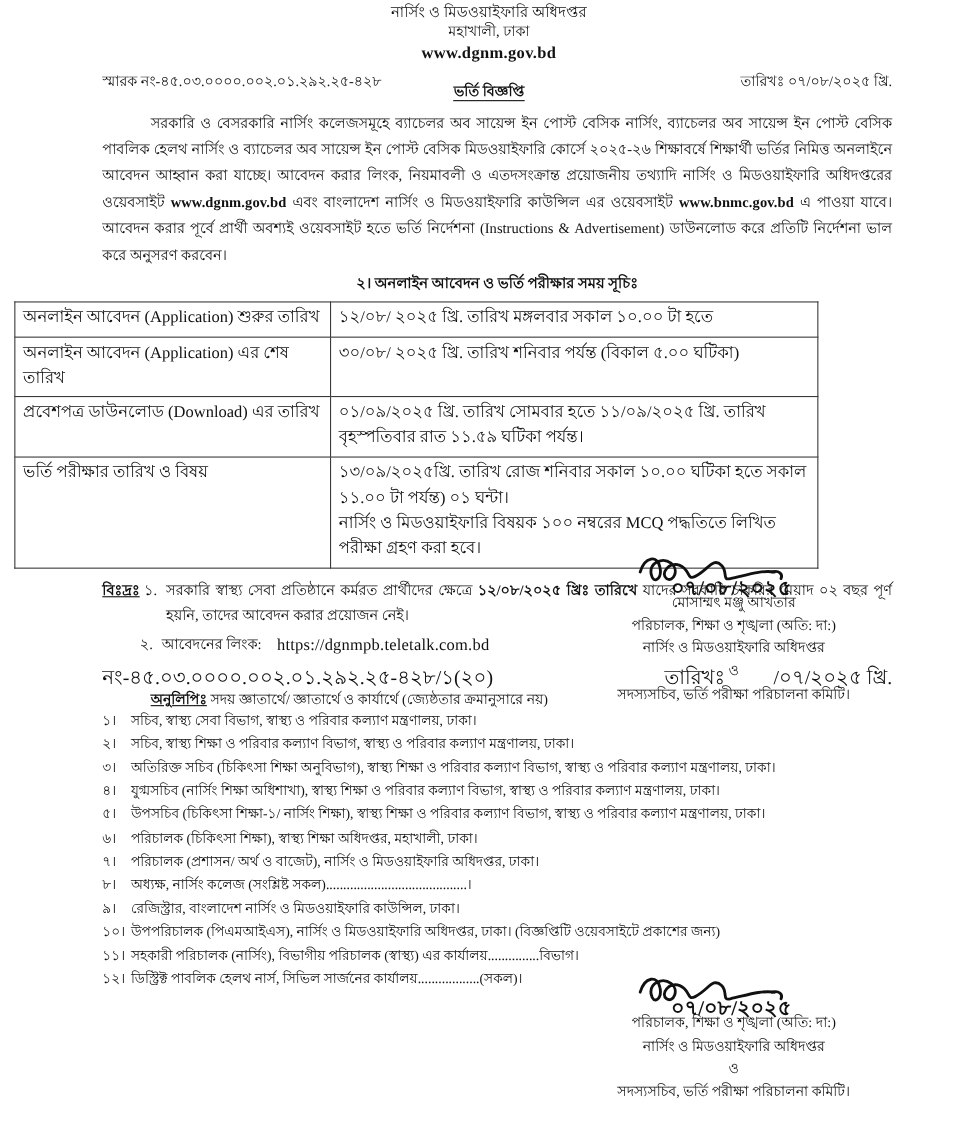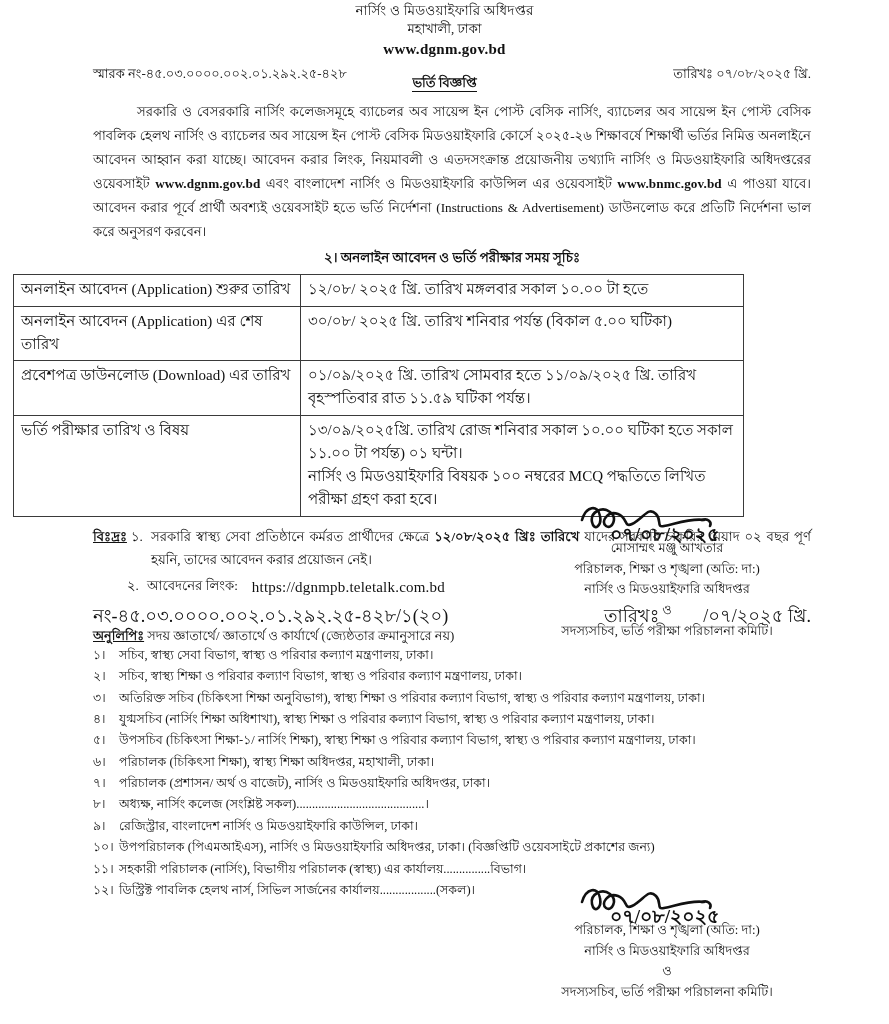--- a/index.html
+++ b/index.html
@@ -194,20 +194,21 @@
     position: absolute;
     left: 93px;
     right: 70px;
     top: 630px;
     font-size: 12.6px;
     line-height: 1.0;
   }
   .dist-head {
     margin-bottom: 3px;
     font-size: 12.8px;
+    margin-left: 44px;
   }
   .dist-head .lead {
     font-weight: bold;
     text-decoration: underline;
   }
   .dist-item {
     display: flex;
     margin-bottom: 2px;
     line-height: 1.55;
     font-size: 12.5px;

